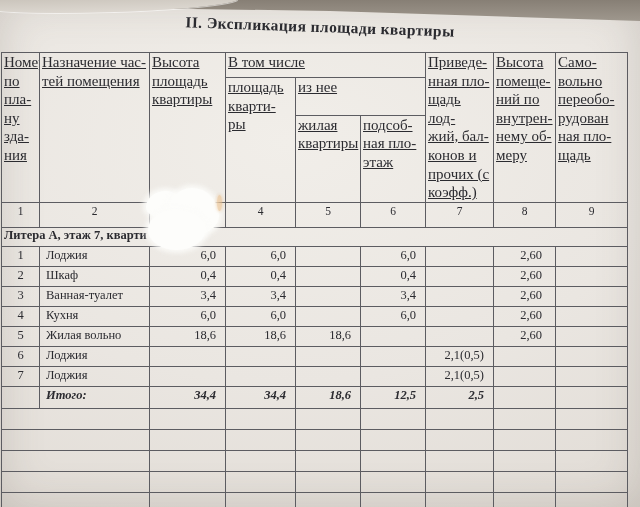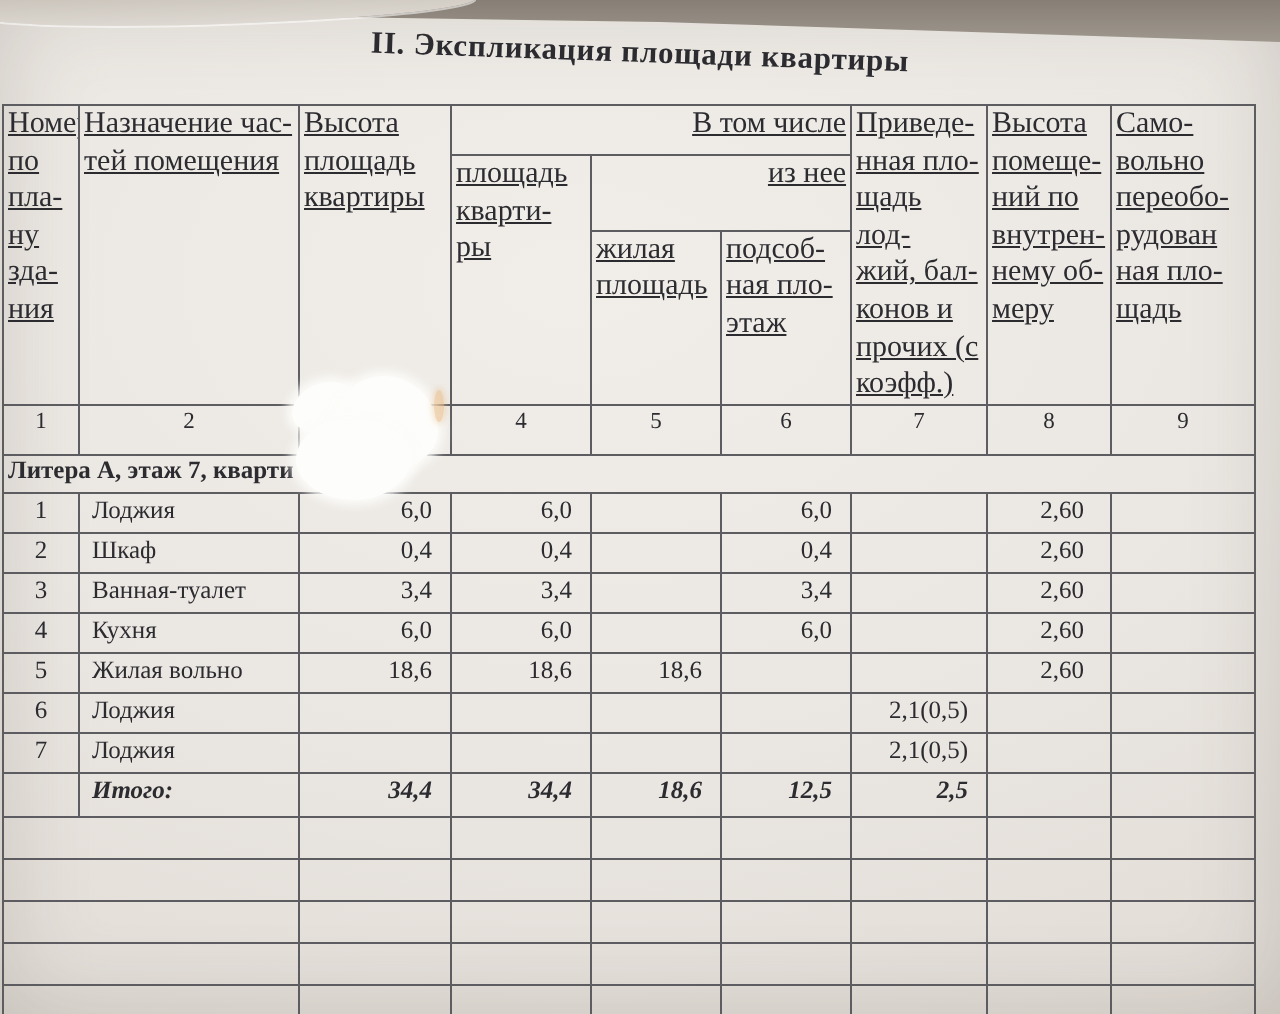--- a/index.html
+++ b/index.html
@@ -25,21 +25,21 @@
     font-weight:bold; font-size:15.5px; letter-spacing:0.4px;
     transform:rotate(2deg);
   }
   table.sheet {
     position:absolute; left:1px; top:52px; width:626px;
     border-collapse:collapse; table-layout:fixed;
   }
   table.sheet td { border:1px solid #5c5c61; padding:0 2px; vertical-align:top; overflow:hidden; }
   .hr1 { height:25px; } .hr2 { height:23px; } .hr3 { height:87px; }
   td.hdr { font-size:15px; line-height:1.24; white-space:pre-line; padding:2px 2px 0 4px;text-decoration:underline; }
-  td.ctr { text-align:right; padding-top:3px; }
+  td.ctr { text-align:left; padding-top:3px; }
   tr.numrow td { font-size:11.5px; text-align:center; height:21px; padding-top:3px; line-height:1; }
   tr.litera td { font-weight:bold; font-size:12.5px; height:17px; padding:1px 0 0 2px; line-height:1.1; }
   tr.data td { font-size:12.5px; height:18px; line-height:1.25; padding-top:1px; }
   tr.data td.num  { text-align:center; }
   tr.data td.name { padding-left:6px; }
   tr.data td.val  { text-align:right; padding-right:9px; }
   tr.data td.hval { padding-right:13px; }
   tr.total td { font-weight:bold; height:20px;font-style:italic; }
   tr.empty td { height:20px; }
   .blob { position:absolute; left:143px; top:188px; width:80px; height:64px; }
@@ -105,21 +105,21 @@
 щадь</td>
     </tr>
     <tr class="hr2">
       <td class="hdr" rowspan="2">площадь
 кварти-
 ры</td>
       <td class="hdr ctr" colspan="2">из нее</td>
     </tr>
     <tr class="hr3">
       <td class="hdr">жилая
-площадь</td>
+квартиры</td>
       <td class="hdr">подсоб-
 ная пло-
 этаж</td>
     </tr>
 
     <tr class="numrow">
       <td>1</td>
       <td>2</td>
       <td></td>
       <td>4</td>

